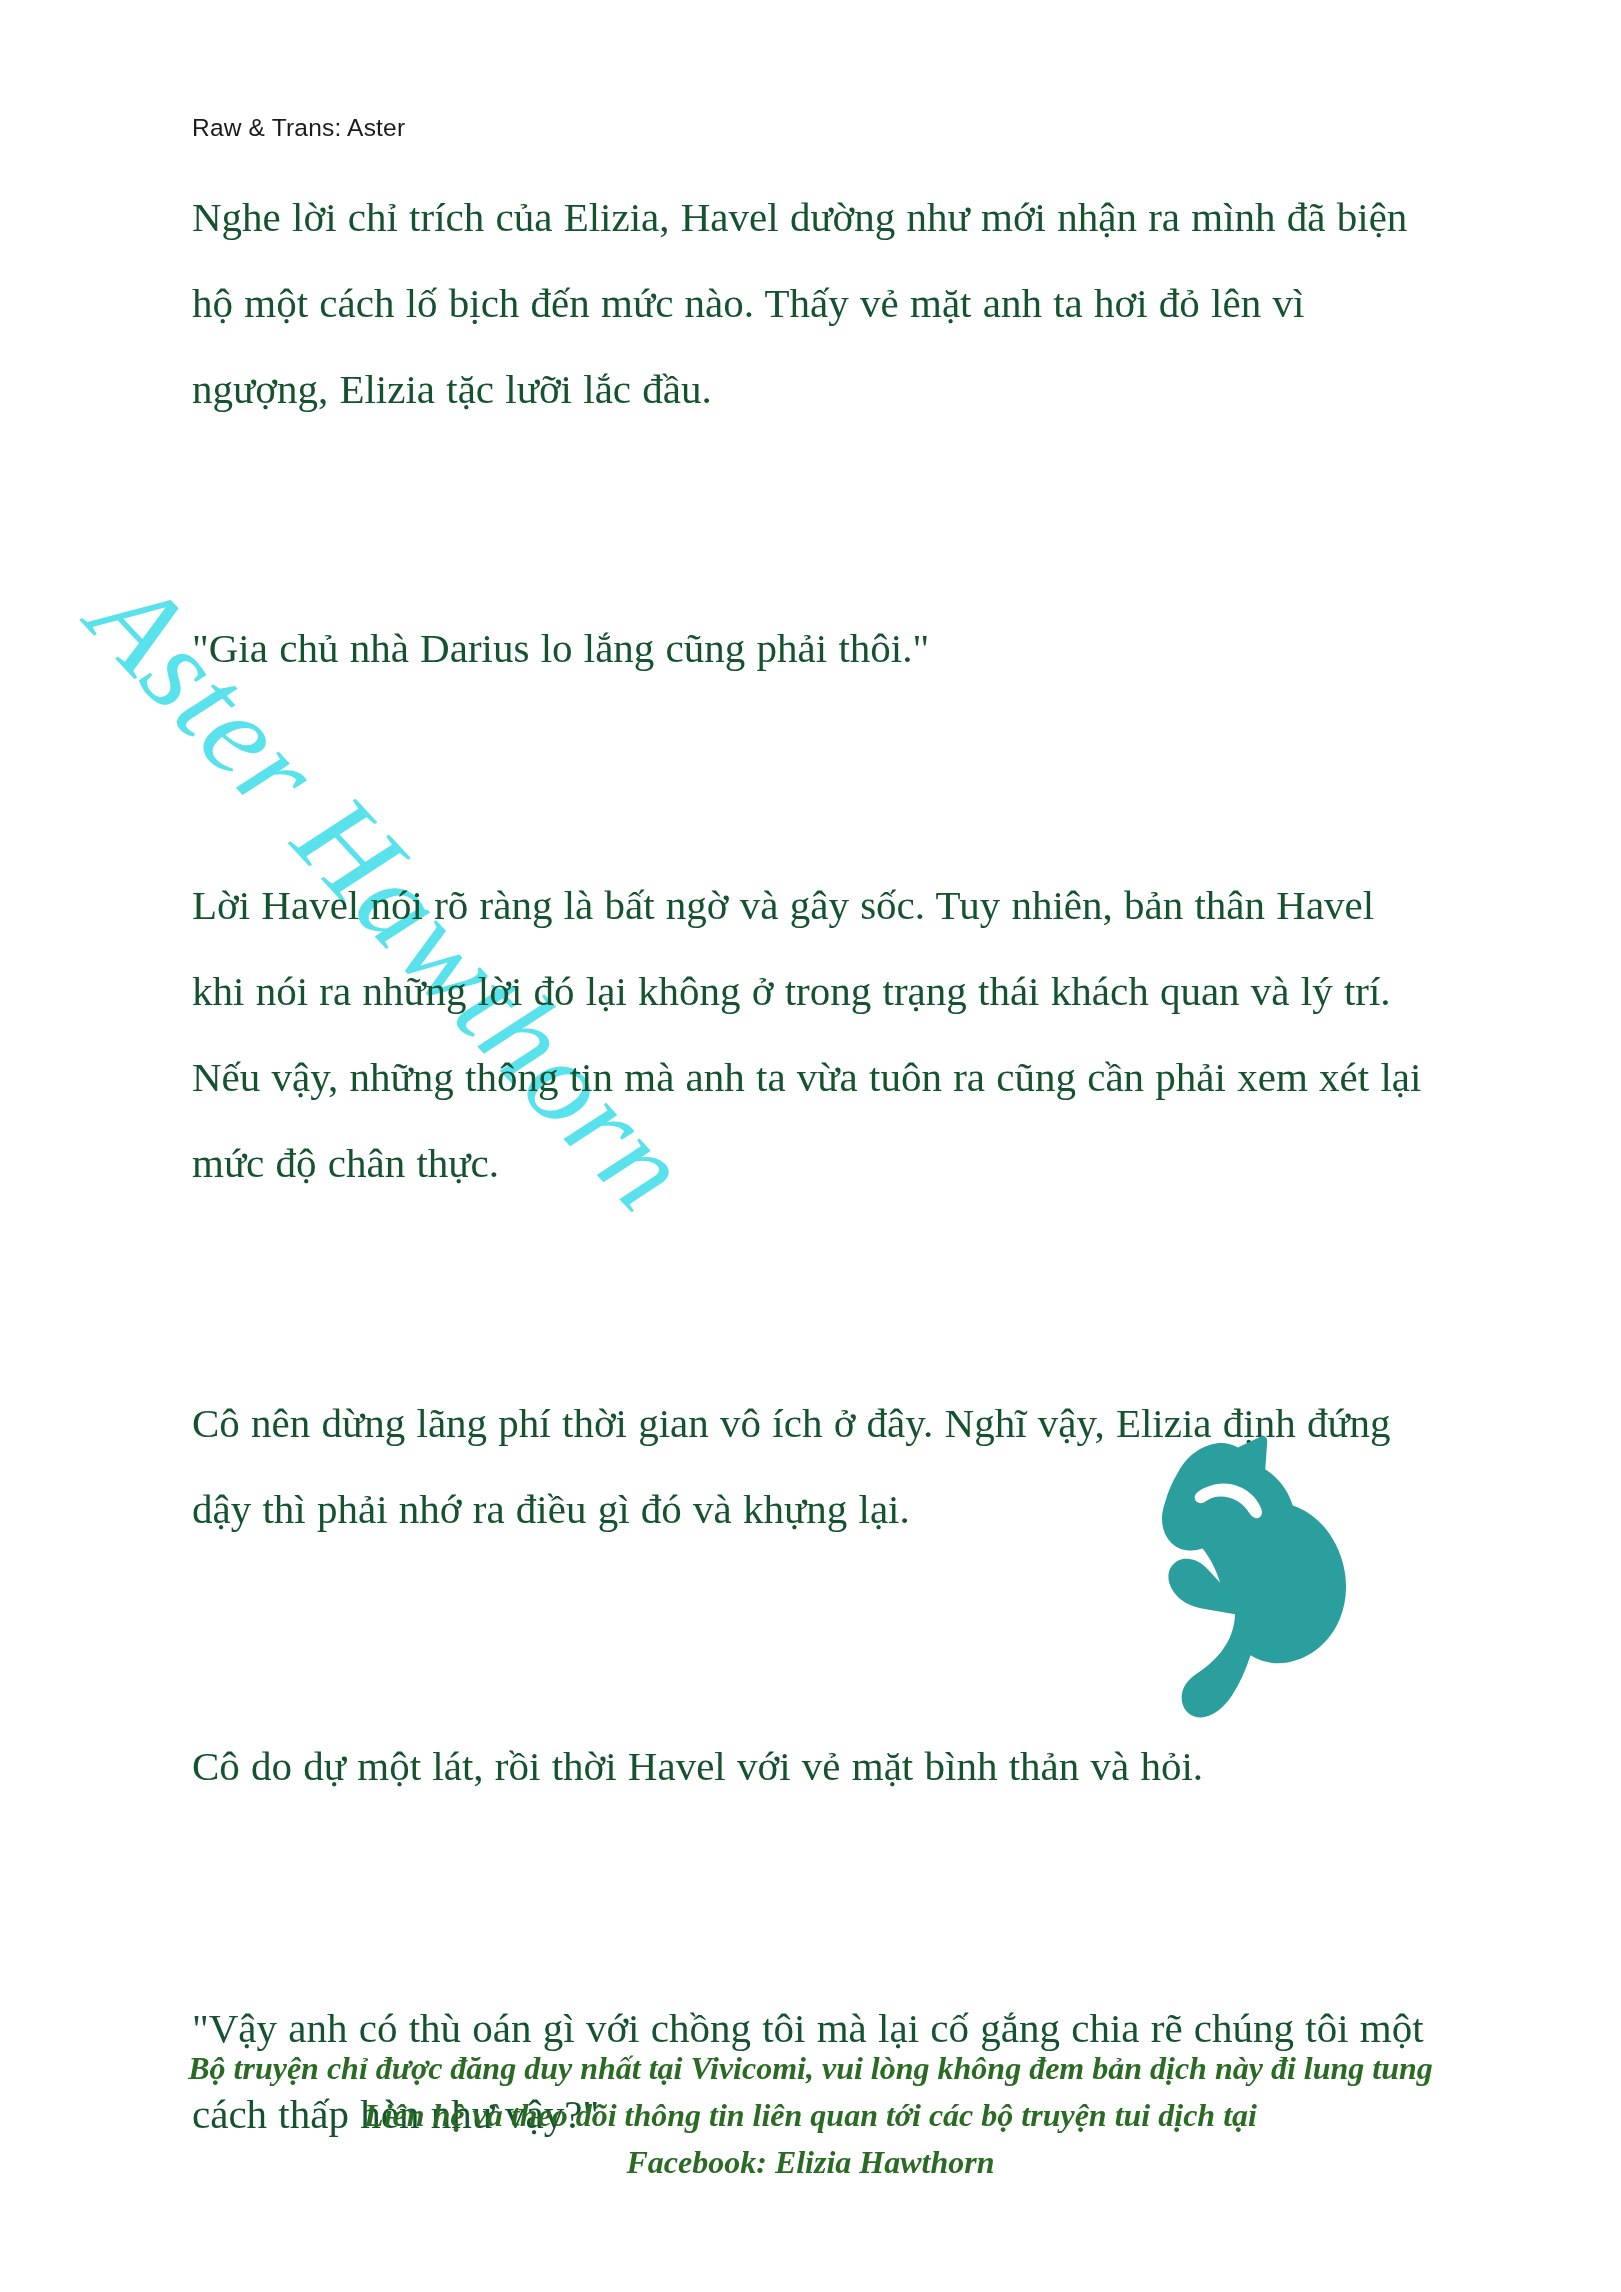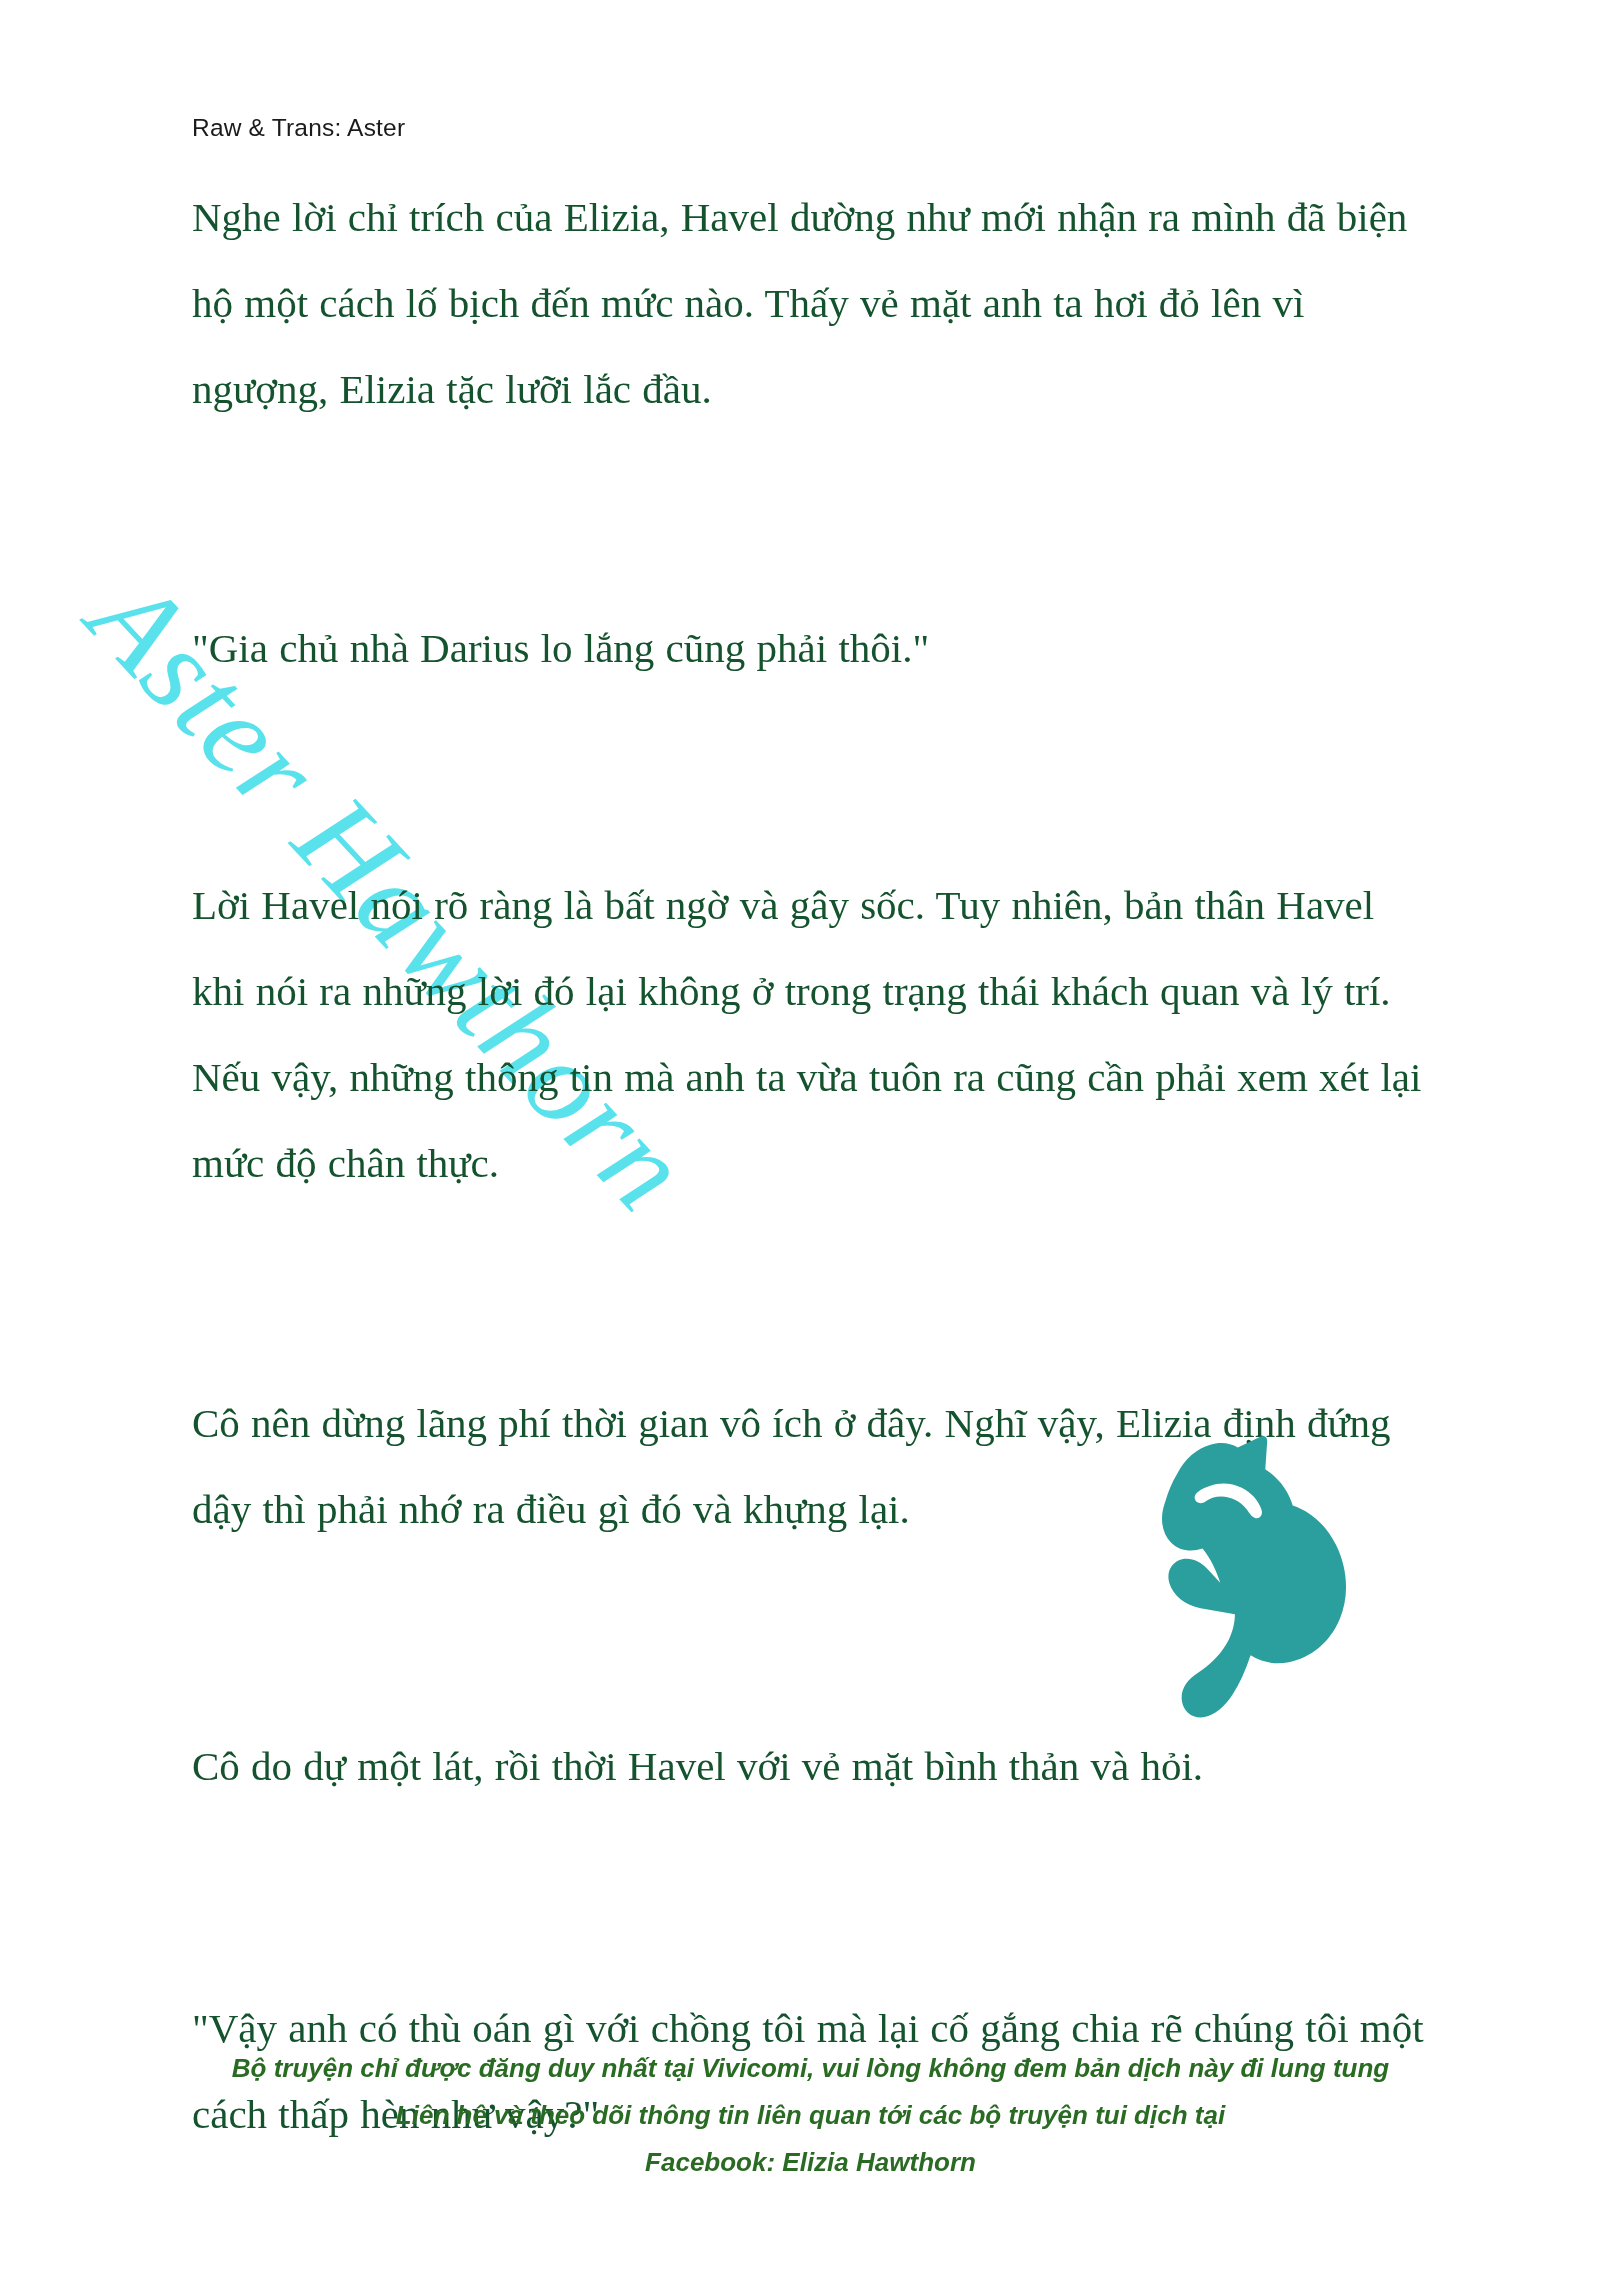--- a/index.html
+++ b/index.html
@@ -88,24 +88,24 @@
   
   .footer {
     position: absolute;
     left: 0;
     top: 2045px;
     width: 1621px;
     text-align: center;
     z-index: 5;
   }
   .footer-line {
-    font-family: Liberation Sans, sans-serif;
+    font-family: Liberation Serif, serif;
     font-style: italic;
     font-weight: bold;
-    font-size: 26px;
+    font-size: 32px;
     color: #2a6b24;
     line-height: 47px;
     letter-spacing: 0px;
     white-space: nowrap;
   }
 
   
   .logo {
     position: absolute;
     left: 35px;

